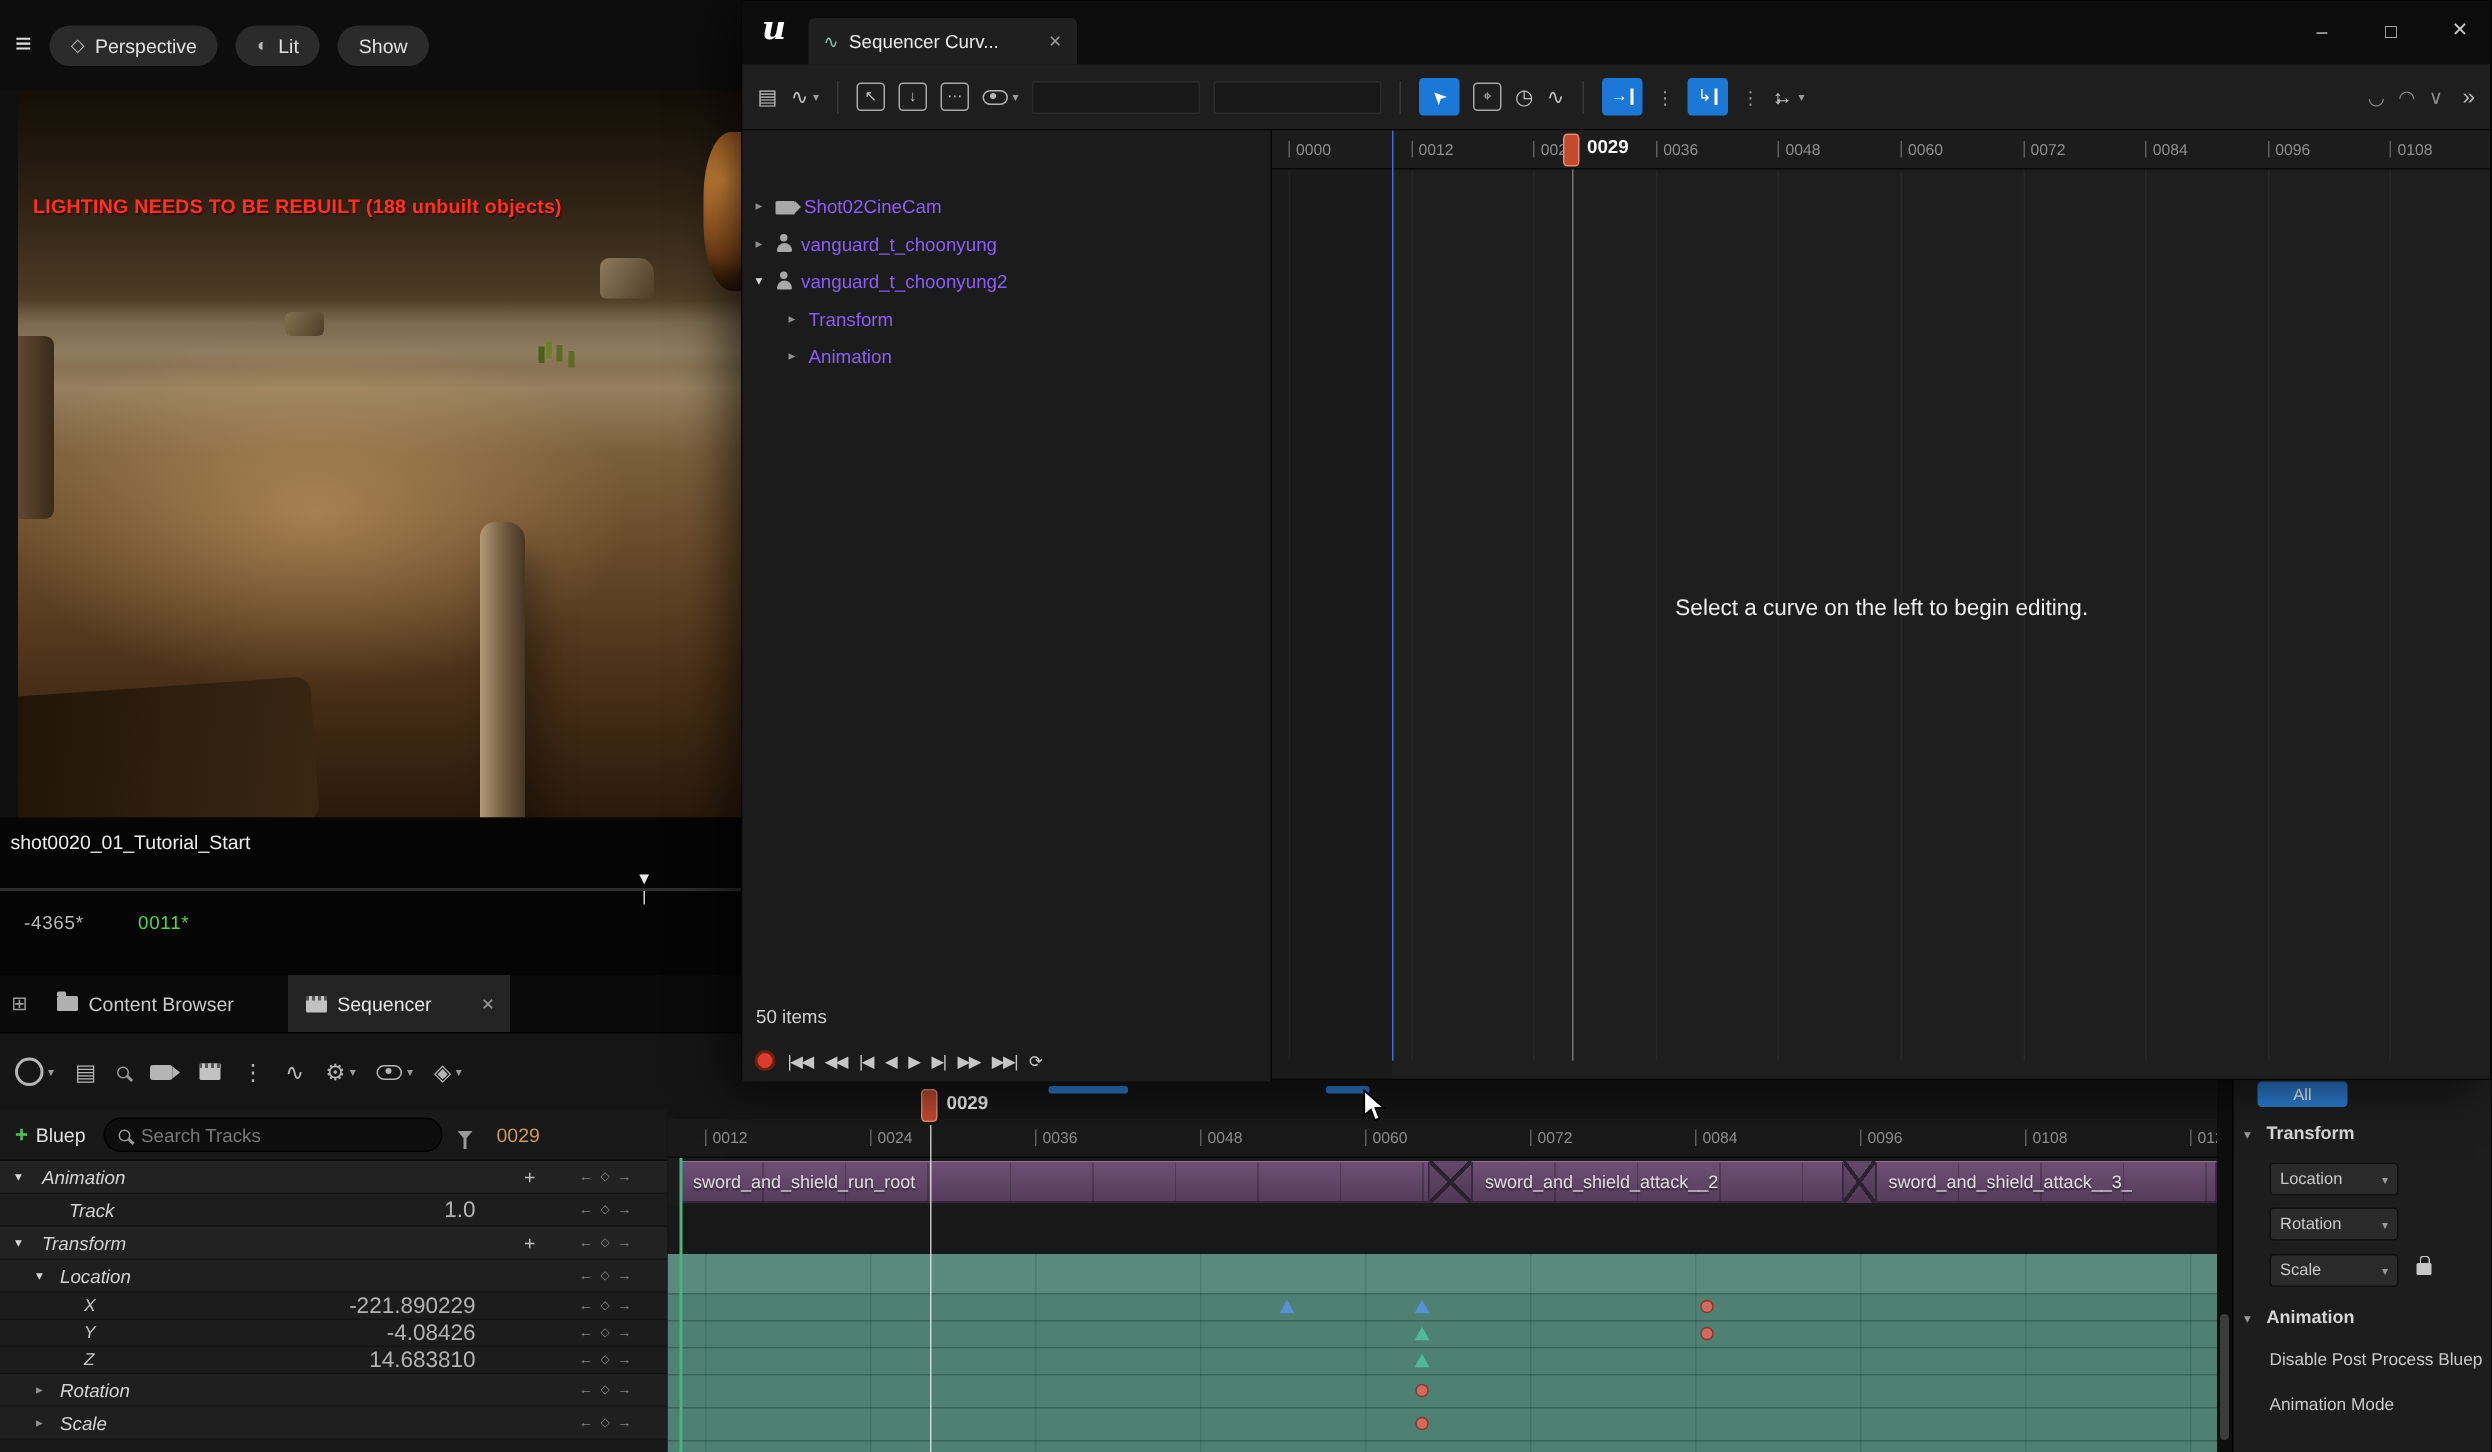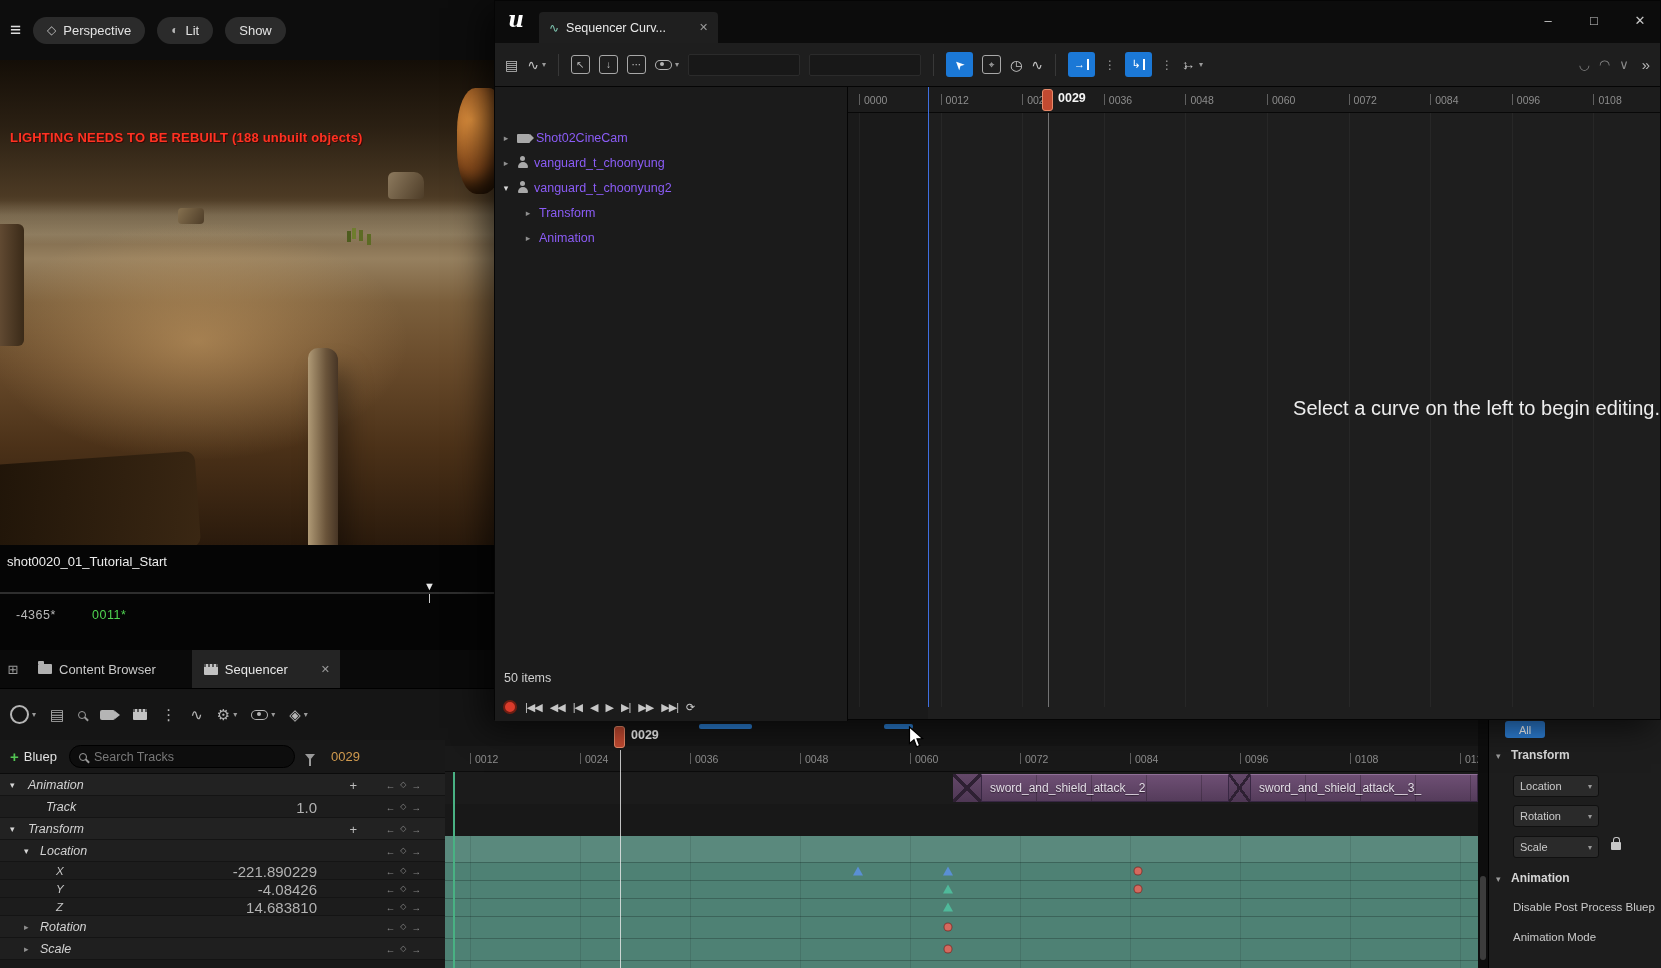--- a/index.html
+++ b/index.html
@@ -8,21 +8,21 @@
   font-family:"Liberation Sans","DejaVu Sans",sans-serif;color:#cfcfcf;font-size:13px}
 #root>section,#root>div{position:absolute}
 
 
 #vp-topbar{left:0;top:0;width:494px;height:60px;background:#0d0d0d;display:flex;align-items:center;gap:12px;padding-left:10px}
 #vp-topbar .glyph{color:#dcdcdc;font-size:19px}
 .pill{display:flex;align-items:center;gap:7px;height:27px;padding:0 14px;background:#2b2b2b;border-radius:14px;color:#e2e2e2;font-size:13px}
 .pill .picon{color:#b9b9b9;font-size:12px}
 
 
-#vp-scene{left:0;top:60px;width:494px;height:485px;overflow:hidden;background:
+#vp-scene{left:12px;top:60px;width:494px;height:485px;overflow:hidden;background:
  radial-gradient(ellipse 300px 170px at 40% 58%, rgba(218,173,112,.5), rgba(0,0,0,0) 70%),
  linear-gradient(180deg, rgba(0,0,0,0) 29%, rgba(196,189,162,.22) 32%, rgba(196,189,162,.22) 36%, rgba(0,0,0,0) 38%),
  linear-gradient(180deg,#140e07 0%,#2b2013 14%,#4c3a24 28%,#7f6a4c 36%,#96805f 41%,#7b5f3c 50%,#6a4c2c 62%,#4b3118 80%,#2a1a0c 100%)}
 #vp-scene .deco{position:absolute}
 #pillar-main{left:308px;top:288px;width:30px;height:200px;border-radius:10px 12px 4px 4px;background:linear-gradient(90deg,#b09a76,#6a543a 60%,#473525);box-shadow:10px 20px 24px rgba(0,0,0,.35)}
 #pillar-left{left:-6px;top:164px;width:30px;height:122px;border-radius:6px;background:linear-gradient(90deg,#6a5138,#3a2a18)}
 #rock-1{left:388px;top:112px;width:36px;height:27px;border-radius:6px 10px 4px 4px;background:linear-gradient(120deg,#8d7a5e,#4e3d28)}
 #rock-2{left:178px;top:148px;width:26px;height:16px;border-radius:4px;background:linear-gradient(120deg,#85704f,#4e3d28)}
 #slab-1{left:-12px;top:398px;width:210px;height:96px;border-radius:10px;transform:rotate(-4deg);background:linear-gradient(100deg,#1f1408,#3a2713)}
 #grass{left:352px;top:168px;width:4px;height:11px;background:#6f7d2e;box-shadow:7px 2px 0 #5d6b24,-5px 3px 0 #4e5c1e,15px 6px 0 #5d6b24}
@@ -112,21 +112,21 @@
 .kf.triangle{width:0;height:0;border-left:5px solid transparent;border-right:5px solid transparent;border-bottom:9px solid #fff}
 .kf.circle{width:9px;height:9px;border-radius:50%;border:1px solid rgba(40,0,0,.45)}
 #ph2-line{position:absolute;left:175px;top:30px;bottom:0;width:1px;background:rgba(235,235,235,.8)}
 #ph2-head{position:absolute;left:169px;top:6px;width:11px;height:22px;background:#c24a31;border:1px solid #e78a6a;border-radius:3px}
 #ph2-label{position:absolute;left:186px;top:8px;font-size:12.5px;font-weight:bold;color:#f2f2f2}
 
 
 #v-scroll{left:1478px;top:720px;width:10px;height:248px;background:#0e0e0e}
 #v-thumb{position:absolute;left:2px;top:156px;width:6px;height:84px;background:#3c3c3c;border-radius:3px}
 #details{left:1488px;top:720px;width:173px;height:248px;background:#1d1d1d;border-left:1px solid #000;overflow:hidden}
-#all-btn{position:absolute;left:16px;top:1px;width:40px;height:17px;background:#2d7fd6;border-radius:3px;color:#fff;font-size:11px;display:flex;align-items:center;justify-content:center}
+#all-btn{position:absolute;left:16px;top:1px;width:60px;height:17px;background:#2d7fd6;border-radius:3px;color:#fff;font-size:11px;display:flex;align-items:center;justify-content:center}
 .sechead{position:absolute;left:22px;font-size:12px;font-weight:bold;color:#d6d6d6}
 .secarrow{position:absolute;left:7px;font-size:9px;color:#9a9a9a}
 .dd{position:absolute;left:24px;width:86px;height:22px;background:#2a2a2a;border:1px solid #101010;border-radius:3px;display:flex;align-items:center;justify-content:space-between;padding:0 6px}
 .ddlab{font-size:11px;color:#cacaca}
 .ddch{font-size:8px;color:#9a9a9a}
 .lock{position:absolute;left:122px;width:10px;height:8px;background:#c6c6c6;border-radius:1px}
 .lock::before{content:'';position:absolute;left:1.5px;top:-5px;width:5px;height:5px;border:1.5px solid #c6c6c6;border-bottom:none;border-radius:3px 3px 0 0}
 .drow{position:absolute;left:24px;width:150px;font-size:11.5px;color:#c9c9c9;white-space:nowrap;overflow:hidden}
 
 
@@ -169,21 +169,21 @@
 .rec{width:14px;height:14px;border-radius:50%;background:#da3b2b;border:2px solid #6d1d12}
 .tg{font-size:11px;color:#c6c6c6;letter-spacing:-1px;white-space:nowrap}
 #cw-curve{position:absolute;left:353px;top:86px;right:0;bottom:0;background:#1e1e1e;overflow:hidden}
 #cw-ruler{position:absolute;left:0;top:0;width:100%;height:26px;background:#1c1c1c;border-bottom:1px solid #080808}
 #cw-margin{position:absolute;left:0;top:26px;width:80px;bottom:0;background:rgba(0,0,0,.12)}
 #cw-blueline{position:absolute;left:80px;top:0;bottom:12px;width:1px;background:#3f6fe0}
 .vgrid2{position:absolute;top:26px;bottom:12px;width:1px;background:rgba(255,255,255,.045)}
 #ph1-line{position:absolute;left:200px;top:26px;bottom:12px;width:1px;background:rgba(220,220,220,.45)}
 #ph1-head{position:absolute;left:194px;top:2px;width:11px;height:22px;background:#c24a31;border:1px solid #e78a6a;border-radius:3px}
 #ph1-label{position:absolute;left:210px;top:4px;font-size:12.5px;font-weight:bold;color:#f5f5f5}
-#cw-message{position:absolute;left:1px;right:0;top:310px;text-align:right;font-size:20px;color:#ececec}
+#cw-message{position:absolute;left:1px;right:0;top:310px;text-align:center;font-size:15px;color:#ececec}
 
 
 #mouse-cursor{left:908px;top:726px;z-index:50}
 </style>
 </head>
 <body>
 
 <div id="root">
 
   <section id="vp-topbar">
@@ -401,20 +401,23 @@
         <div class="tick" style="left: 905px;">
           <div class="tl"></div>
           <div class="tb">0108</div>
         </div>
         <div class="tick" style="left: 1015px;">
           <div class="tl"></div>
           <div class="tb">0120</div>
         </div>
       </div>
     <div id="clips">
+        <div class="clip" style="left: 8px; width: 500px;">
+          <div class="cliplab">sword_and_shield_run_root</div>
+        </div>
         <div class="fade" style="left: 508px; width: 28px;"></div>
         <div class="clip" style="left: 536px; width: 248px;">
           <div class="cliplab">sword_and_shield_attack__2</div>
         </div>
         <div class="fade" style="left: 784px; width: 21px;"></div>
         <div class="clip" style="left: 805px; width: 228px;">
           <div class="cliplab">sword_and_shield_attack__3_</div>
         </div>
       </div>
     <div id="gap-strip"></div>

